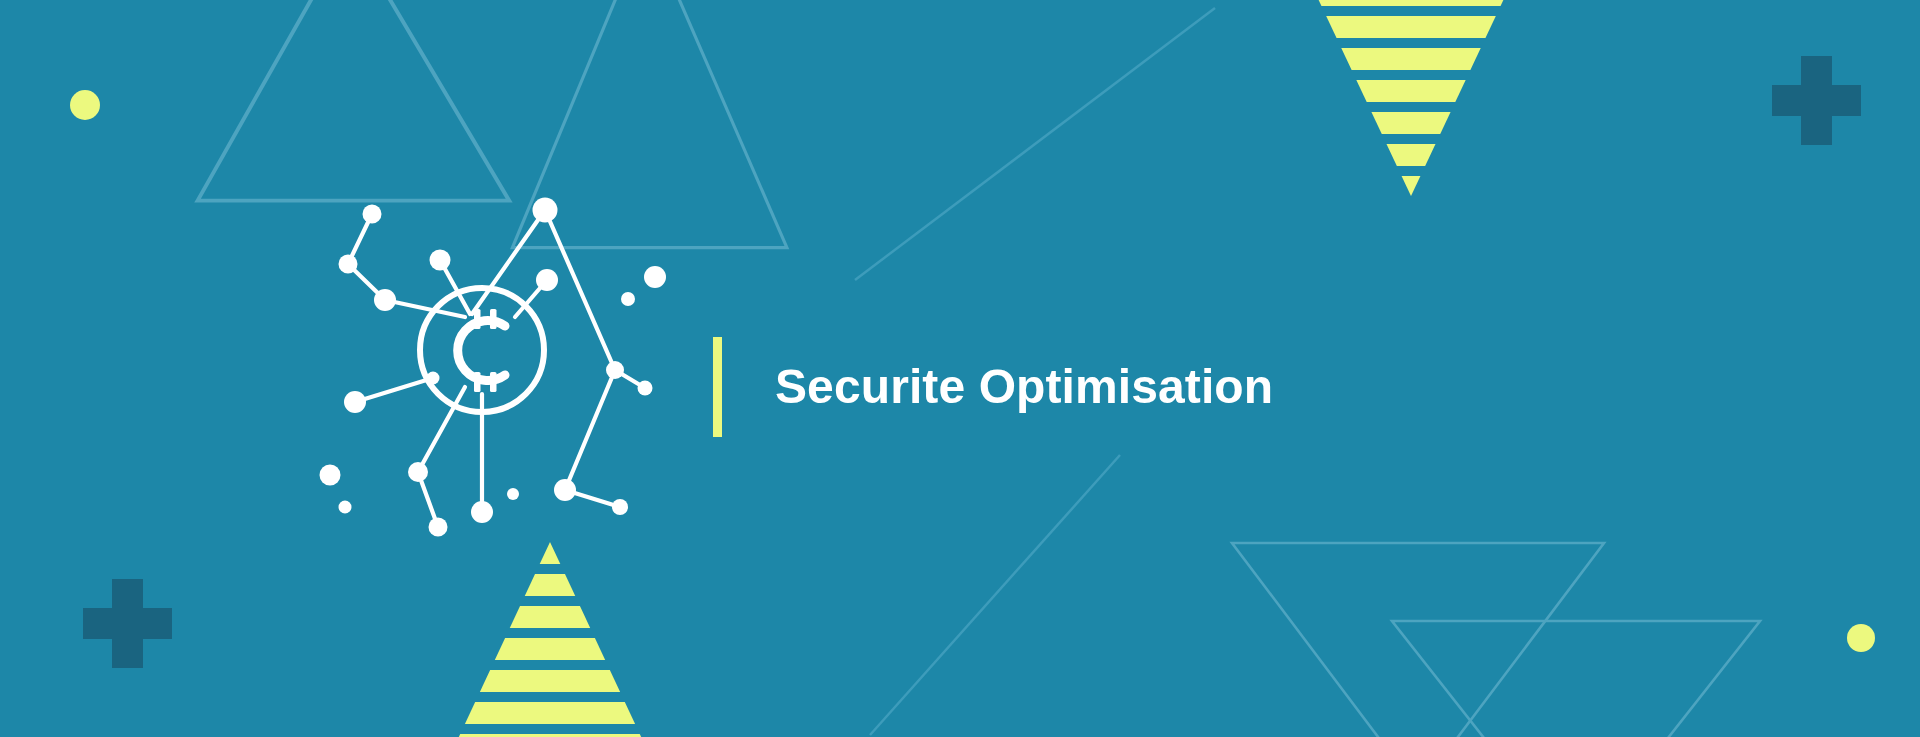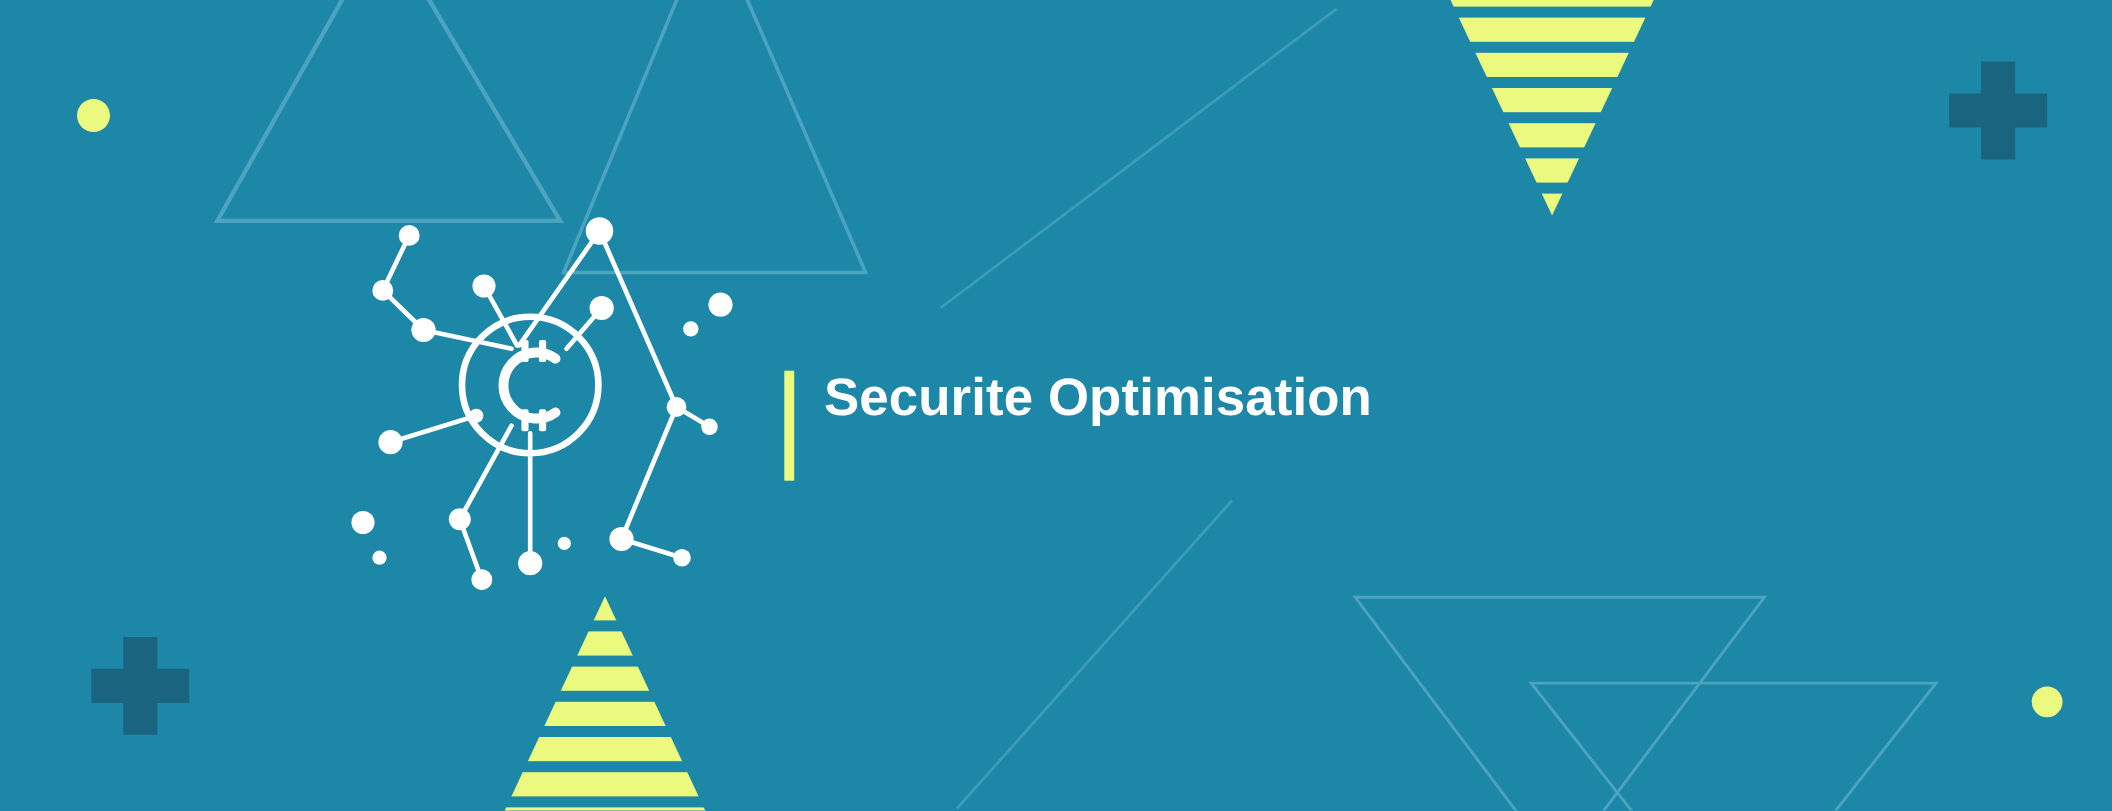--- a/index.html
+++ b/index.html
@@ -51,22 +51,23 @@
     align-items: stretch;
   }
   .accent-bar {
     width: 9px;
     min-height: 100px;
     background: #ecf97f;
     flex: 0 0 auto;
     margin-right: 0px;
   }
   .text-col {
-    padding-left: 27px;
+    padding-left: 53px;
     display: flex;
+    flex-direction: column;
     justify-content: center;
   }
   .title {
     font-size: 48px;
     font-weight: bold;
     color: #ffffff;
     line-height: 1.05;
     letter-spacing: 0.1px;
     white-space: nowrap;
     margin: 0;

